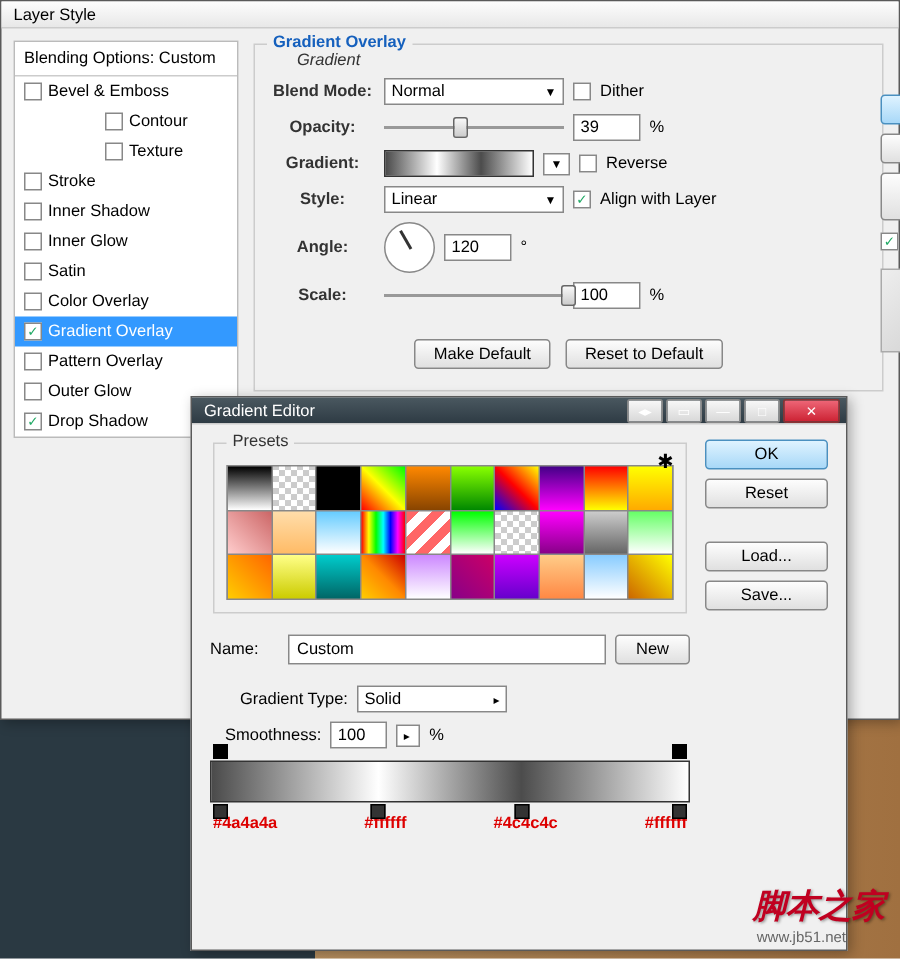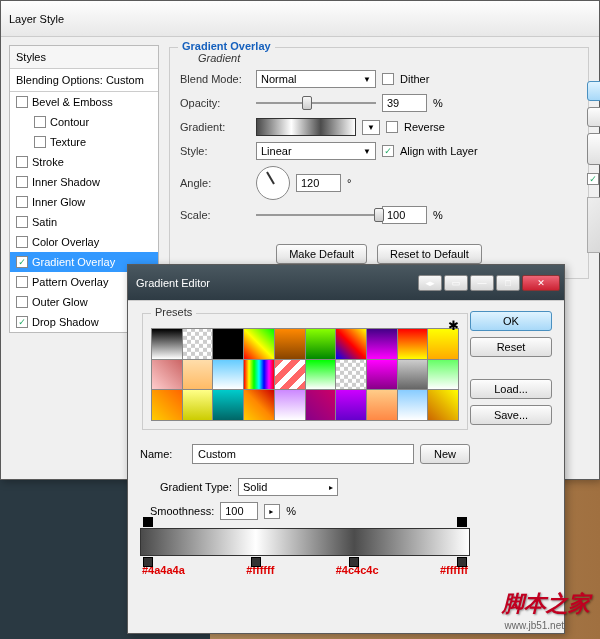--- a/index.html
+++ b/index.html
@@ -1,73 +1,72 @@
 <!DOCTYPE html>
 <html><head>
 <meta charset="utf-8">
 <style>
 * { box-sizing: border-box; margin: 0; padding: 0; font-family: "Segoe UI", Tahoma, sans-serif; font-size: 11px; }
 body { background: linear-gradient(to right, #2a3942 0%, #2a3942 35%, #b89060 35%, #a07040 100%); width: 600px; height: 639px; position: relative; overflow: hidden; }
 .window { position: absolute; background: #f0f0f0; border: 1px solid #5a5a5a; box-shadow: 2px 2px 8px rgba(0,0,0,0.3); }
-.titlebar { background: linear-gradient(#fdfdfd, #e8e8e8); height: 36px; display: flex; align-items: center; padding: 0 8px; border-bottom: 1px solid #ccc; }
+.titlebar { background: linear-gradient(#fdfdfd, #e8e8e8); height: 18px; display: flex; align-items: center; padding: 0 8px; border-bottom: 1px solid #ccc; }
 .titlebar-dark { background: linear-gradient(#4a5860, #2e3b44); color: #fff; justify-content: space-between; padding-right: 4px; }
 .winbtns { display: flex; gap: 2px; }
 .winbtn { width: 24px; height: 16px; background: linear-gradient(#f8f8f8,#d8d8d8); border: 1px solid #888; border-radius: 2px; font-size: 9px; display:flex; align-items:center; justify-content:center; }
 .winbtn.close { background: linear-gradient(#e67,#c23); color:#fff; border-color:#833; width: 38px; }
 .main-body { display: flex; padding: 8px; gap: 8px; }
 .styles-list { width: 150px; border: 1px solid #bbb; background: #fff; }
 .styles-header { padding: 5px 6px; border-bottom: 1px solid #ccc; background: #f6f6f6; }
 .styles-header.sub { background: #fff; }
 .style-item { padding: 4px 6px; display: flex; align-items: center; gap: 4px; }
-.style-item.indent { padding-left: 24px; }
+.style-item.indent { padding-left: 24px; margin-left: 36px; }
 .style-item.selected { background: #3399ff; color: #fff; }
 .cb { width: 12px; height: 12px; border: 1px solid #888; background: #fff; display: inline-flex; align-items:center; justify-content:center; font-size: 9px; color: #2a6; }
 .fieldset { border: 1px solid #ccc; margin: 2px; padding: 10px 8px 8px; position: relative; }
 .fieldset > legend, .legend { position: absolute; top: -8px; left: 8px; background: #f0f0f0; padding: 0 4px; color: #1560bd; font-weight: bold; }
 .legend.plain { color: #333; font-weight: normal; }
 .row { display: flex; align-items: center; margin: 6px 0; gap: 6px; }
-.label { width: 70px; text-align: left; color: #333; }
+.label { width: 70px; text-align: center; color: #333; font-weight: bold; }
 .dropdown { background: #fff; border: 1px solid #888; padding: 2px 4px; display: flex; justify-content: space-between; align-items: center; min-width: 100px; }
 .dropdown .arrow { font-size: 8px; }
 .slider { flex: 1; height: 18px; position: relative; display:flex; align-items:center; }
 .slider::before { content:''; height:2px; background:#999; width:100%; }
 .slider .thumb { position:absolute; width:10px; height:14px; background:linear-gradient(#f8f8f8,#ccc); border:1px solid #666; border-radius:2px; top:2px; }
 .numbox { width: 45px; background:#fff; border:1px solid #888; padding:2px 4px; text-align:left; }
 .btn { background: linear-gradient(#fdfdfd,#e0e0e0); border:1px solid #888; border-radius:3px; padding:3px 12px; min-width:72px; text-align:center; }
 .btn.primary { background: linear-gradient(#dff3ff,#a8d8f8); border-color:#4a90c0; }
 .right-col { width: 60px; display:flex; flex-direction:column; gap:6px; align-items:stretch; position:absolute; right:-56px; top:36px;}
 .right-col .btn { min-width: 56px; padding: 3px 6px; }
 .preview-box { width:56px; height:56px; border:1px solid #aaa; background:linear-gradient(135deg,#eee,#ccc); margin-top:4px; }
 .angle-dial { width:34px; height:34px; border:1px solid #888; border-radius:50%; background:#fff; position:relative; }
 .angle-dial::after { content:''; position:absolute; width:2px; height:14px; background:#333; left:16px; top:3px; transform-origin:bottom; transform:rotate(-30deg); }
 .grad-preview { width:100px; height:18px; background:linear-gradient(to right,#4a4a4a,#fff 35%,#4c4c4c 65%,#fff); border:1px solid #333; }
 .grad-preview-wide { flex:1; height:28px; background:linear-gradient(to right,#4a4a4a,#fff 35%,#4c4c4c 65%,#fff); border:1px solid #333; margin:8px 0; position:relative; }
 .stop { position:absolute; width:10px; height:10px; background:#333; border:1px solid #000; bottom:-12px; transform:translateX(-50%); }
 .stop.top { top:-12px; bottom:auto; background:#000; }
 .presets-grid { display:grid; grid-template-columns:repeat(10,1fr); gap:1px; background:#888; border:1px solid #888; }
 .preset { aspect-ratio:1; }
 .gear { font-size:13px; }
-.ge-body { padding: 10px 12px; display:flex; gap:0; }
+.ge-body { padding: 10px 12px; display:flex; gap:10px; }
 .ge-left { flex:1; }
 .ge-right { width:82px; display:flex; flex-direction:column; gap:6px; }
 .hexlabels { display:flex; justify-content:space-between; color:#d00; font-weight:bold; padding:0 2px;align-items:center; }
 .watermark { position:absolute; right:10px; bottom:20px; color:#c00020; font-size:22px; font-weight:bold; font-style:italic; text-shadow:1px 1px 2px rgba(0,0,0,0.4); font-family: "SimSun", serif; }
 .sub-watermark { position:absolute; right:36px; bottom:8px; color:#666; font-size:10px; }
 .input-text { background:#fff; border:1px solid #888; padding:3px 5px; flex:1; }
 </style>
 </head>
 <body>
 
 <div class="window" style="left:0; top:0; width:600px; height:480px;">
   <div class="titlebar">
     <span>Layer Style</span>
   </div>
   <div class="main-body">
     <div class="styles-list">
-      <div class="styles-header">Styles</div>
       <div class="styles-header sub">Blending Options: Custom</div>
       <div id="styles-items">
           <div class="style-item">
             <span class="cb"></span>
             <span>Bevel &amp; Emboss</span>
           </div>
           <div class="style-item indent">
             <span class="cb"></span>
             <span>Contour</span>
           </div>

